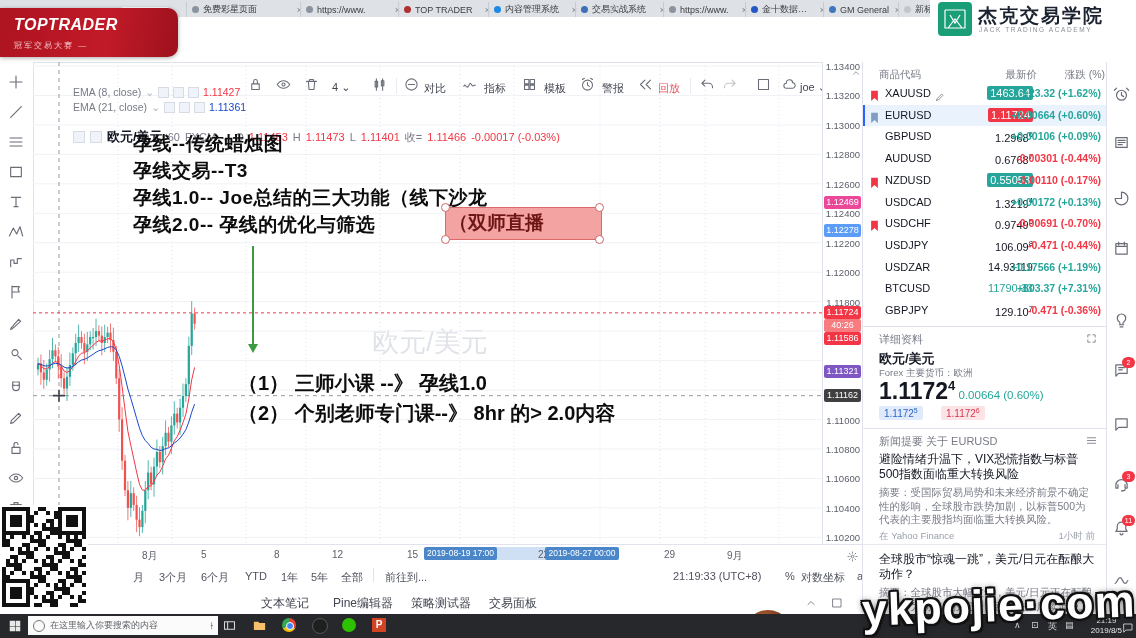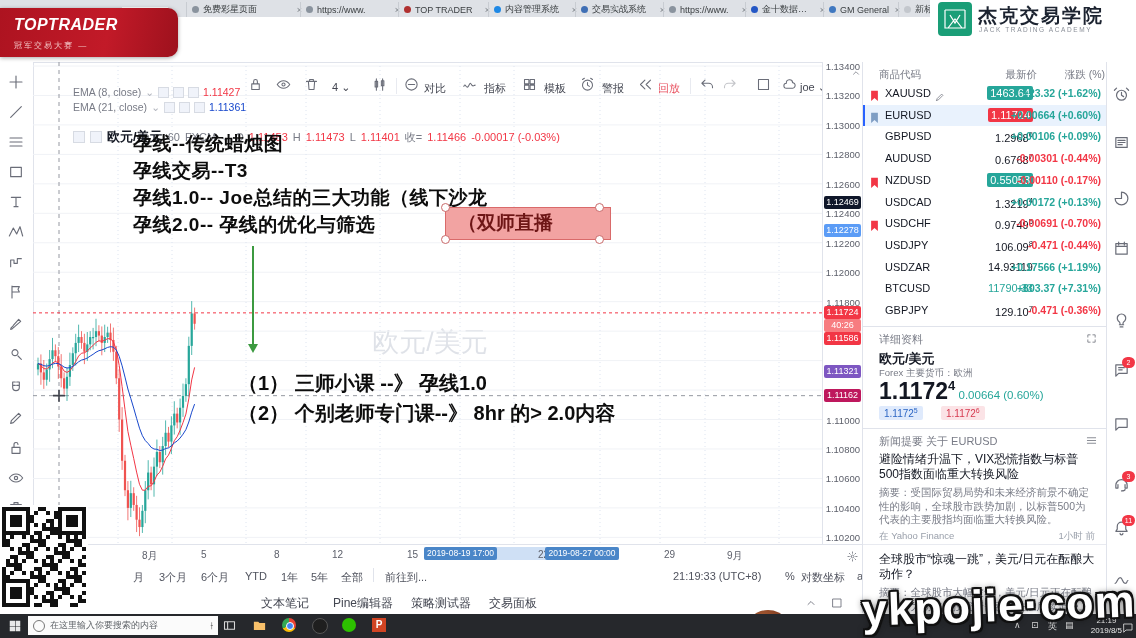--- a/index.html
+++ b/index.html
@@ -29,21 +29,21 @@
     color:rgba(110,122,148,0.13);letter-spacing:2px;}
   #cwm2{position:absolute;left:117px;top:262px;width:560px;text-align:center;font-size:27px;color:rgba(110,122,148,0.22);}
   #legend{position:absolute;left:40px;top:66px;font-size:11px;color:#787b86;display:flex;align-items:center;gap:5px;white-space:nowrap;}
   #legend .sym{font-size:13px;color:#131722;font-weight:bold;}
   #legend .red{color:#f23645;}
   .emarow{position:absolute;left:40px;font-size:10.5px;color:#787b86;display:flex;align-items:center;gap:4px;white-space:nowrap;}
   .emarow .bx{width:9px;height:9px;background:#f0f3fa;border:1px solid #d7dbe3;}
   .ann{position:absolute;left:85px;font-weight:bold;font-size:19px;color:#0d0d0d;white-space:nowrap;letter-spacing:0.5px;padding-left:15px;}
   .annlist{position:absolute;left:205px;font-weight:bold;font-size:20px;color:#0d0d0d;white-space:nowrap;}
   #hlbox{position:absolute;left:445px;top:207px;width:152px;height:31px;background:#f2a3a2;border:1px solid #d96a6a;
-    font-weight:bold;font-size:19px;color:#6e1616;line-height:30px;padding-left:12px;white-space:nowrap;}
+    font-weight:bold;font-size:19px;color:#6e1616;line-height:30px;padding-left:3px;white-space:nowrap;}
   .handle{position:absolute;width:7px;height:7px;border-radius:50%;background:#fff;border:1px solid #c96a6a;}
   
   #paxis{position:absolute;left:822px;top:62px;width:40px;height:482px;background:#fff;border-left:1px solid #e0e3eb;}
   .plabel{position:absolute;right:3px;font-size:9.5px;color:#5d606b;}
   .pbadge{position:absolute;left:1px;width:37px;text-align:center;font-size:9px;color:#fff;border-radius:2px;height:13px;line-height:13px;}
   
   #taxis{position:absolute;left:33px;top:544px;width:829px;height:18px;background:#fff;border-top:1px solid #e0e3eb;}
   .tlabel{position:absolute;top:4px;font-size:10px;color:#5d606b;}
   #tband{position:absolute;top:2px;height:13px;background:#cfe0f5;border-radius:2px;}
   .tbadge{position:absolute;top:2px;height:13px;line-height:13px;background:#4a86c8;color:#fff;font-size:8.5px;text-align:center;border-radius:2px;}
@@ -485,27 +485,27 @@
       <div class="plabel" style="top: 116.84px;">1.12600</div>
       <div class="plabel" style="top: 146.3px;">1.12400</div>
       <div class="plabel" style="top: 175.76px;">1.12200</div>
       <div class="plabel" style="top: 205.22px;">1.12000</div>
       <div class="plabel" style="top: 234.68px;">1.11800</div>
       <div class="plabel" style="top: 352.52px;">1.11000</div>
       <div class="plabel" style="top: 381.98px;">1.10800</div>
       <div class="plabel" style="top: 411.44px;">1.10600</div>
       <div class="plabel" style="top: 440.9px;">1.10400</div>
       <div class="plabel" style="top: 470.36px;">1.10200</div>
-      <div class="pbadge" style="top: 134.136px; background: #0f172a;">1.12469</div>
+      <div class="pbadge" style="top: 134.136px; background: #ec4899;">1.12469</div>
       <div class="pbadge" style="top: 162.271px; background: rgb(91, 156, 246);">1.12278</div>
       <div class="pbadge" style="top: 243.875px; background: rgb(242, 54, 69);">1.11724</div>
       <div class="pbadge" style="top: 256.837px; background: rgb(247, 124, 128);">40:26</div>
       <div class="pbadge" style="top: 269.8px; background: rgb(242, 54, 69);">1.11586</div>
       <div class="pbadge" style="top: 303.237px; background: rgb(126, 87, 194);">1.11321</div>
-      <div class="pbadge" style="top: 326.657px; background: #be185d;">1.11162</div>
+      <div class="pbadge" style="top: 326.657px; background: #404040;">1.11162</div>
       <div style="position: absolute; top: 2px; right: 2px; color: rgb(178, 181, 190);"><svg width="10" height="10" viewBox="0 0 24 24" style="color:#6a6d78" fill="none" stroke="currentColor" stroke-width="1.7" stroke-linecap="round" stroke-linejoin="round">
           <path d="M6 15l6-6 6 6"></path>
         </svg></div>
     </div>
   <div id="taxis">
       <div id="tband" style="left: 391px; width: 195px;"></div>
       <div class="tlabel" style="left: 109px;">8月</div>
       <div class="tlabel" style="left: 168px;">5</div>
       <div class="tlabel" style="left: 241px;">8</div>
       <div class="tlabel" style="left: 299px;">12</div>

